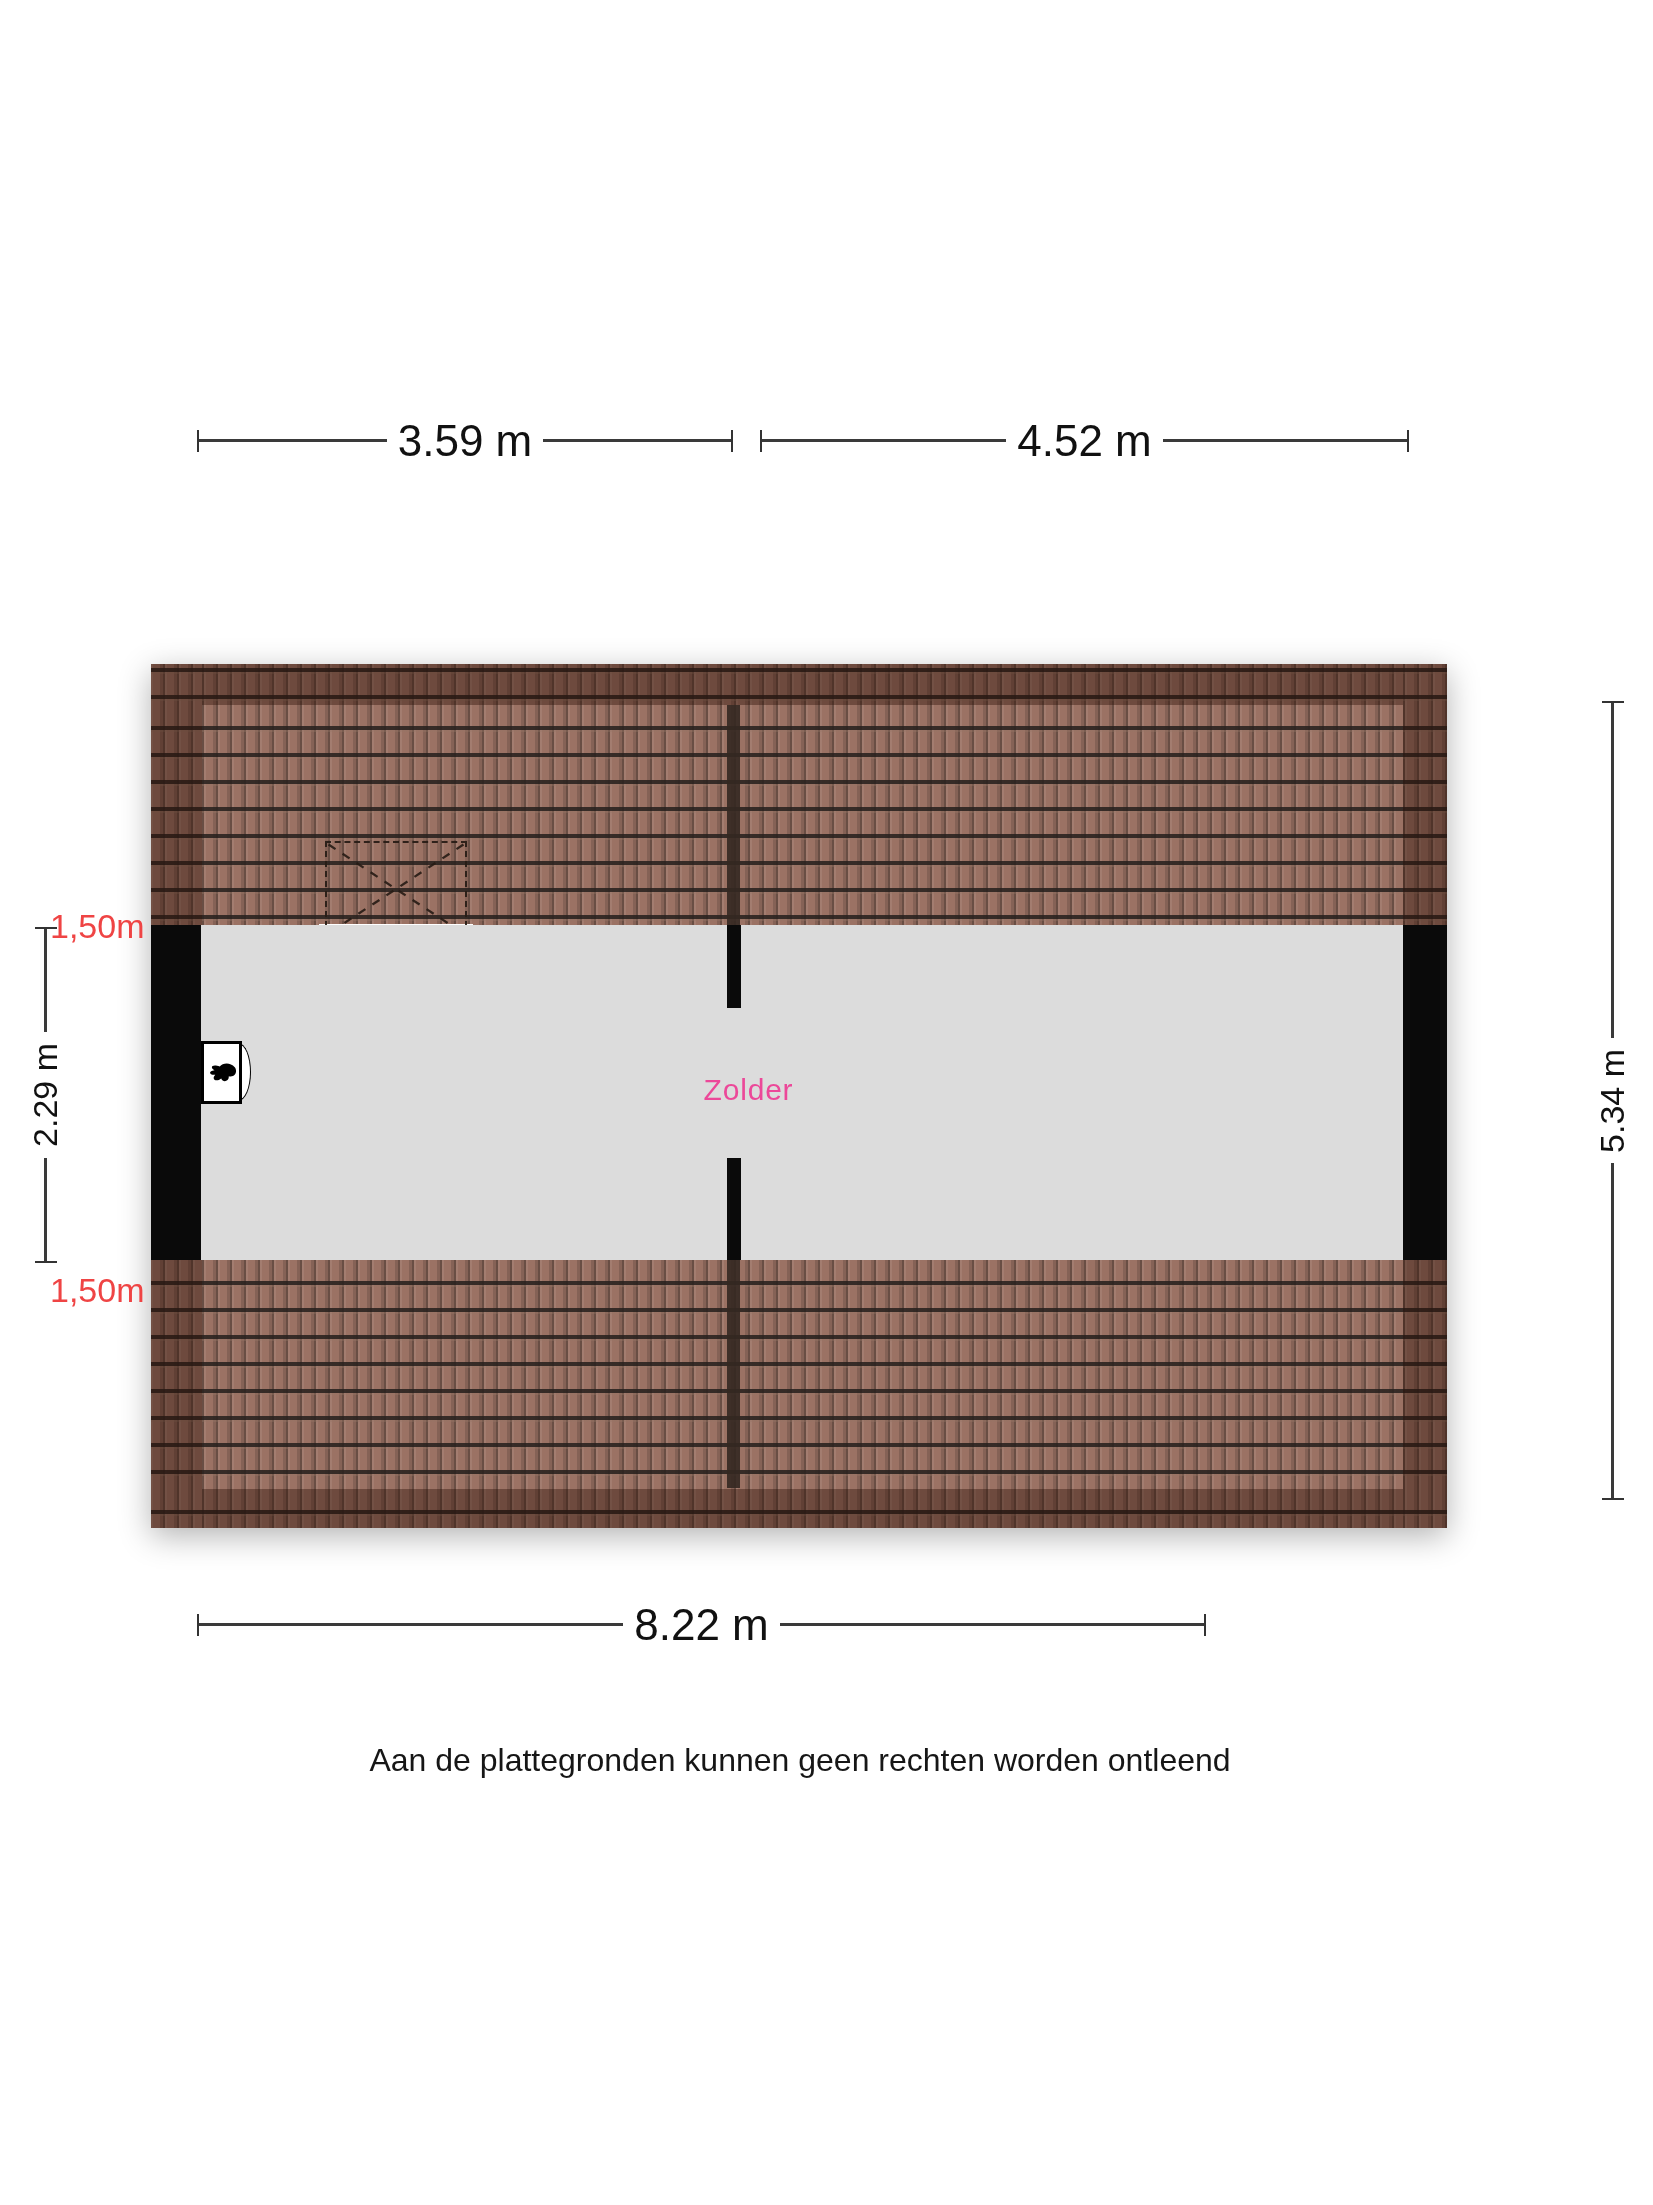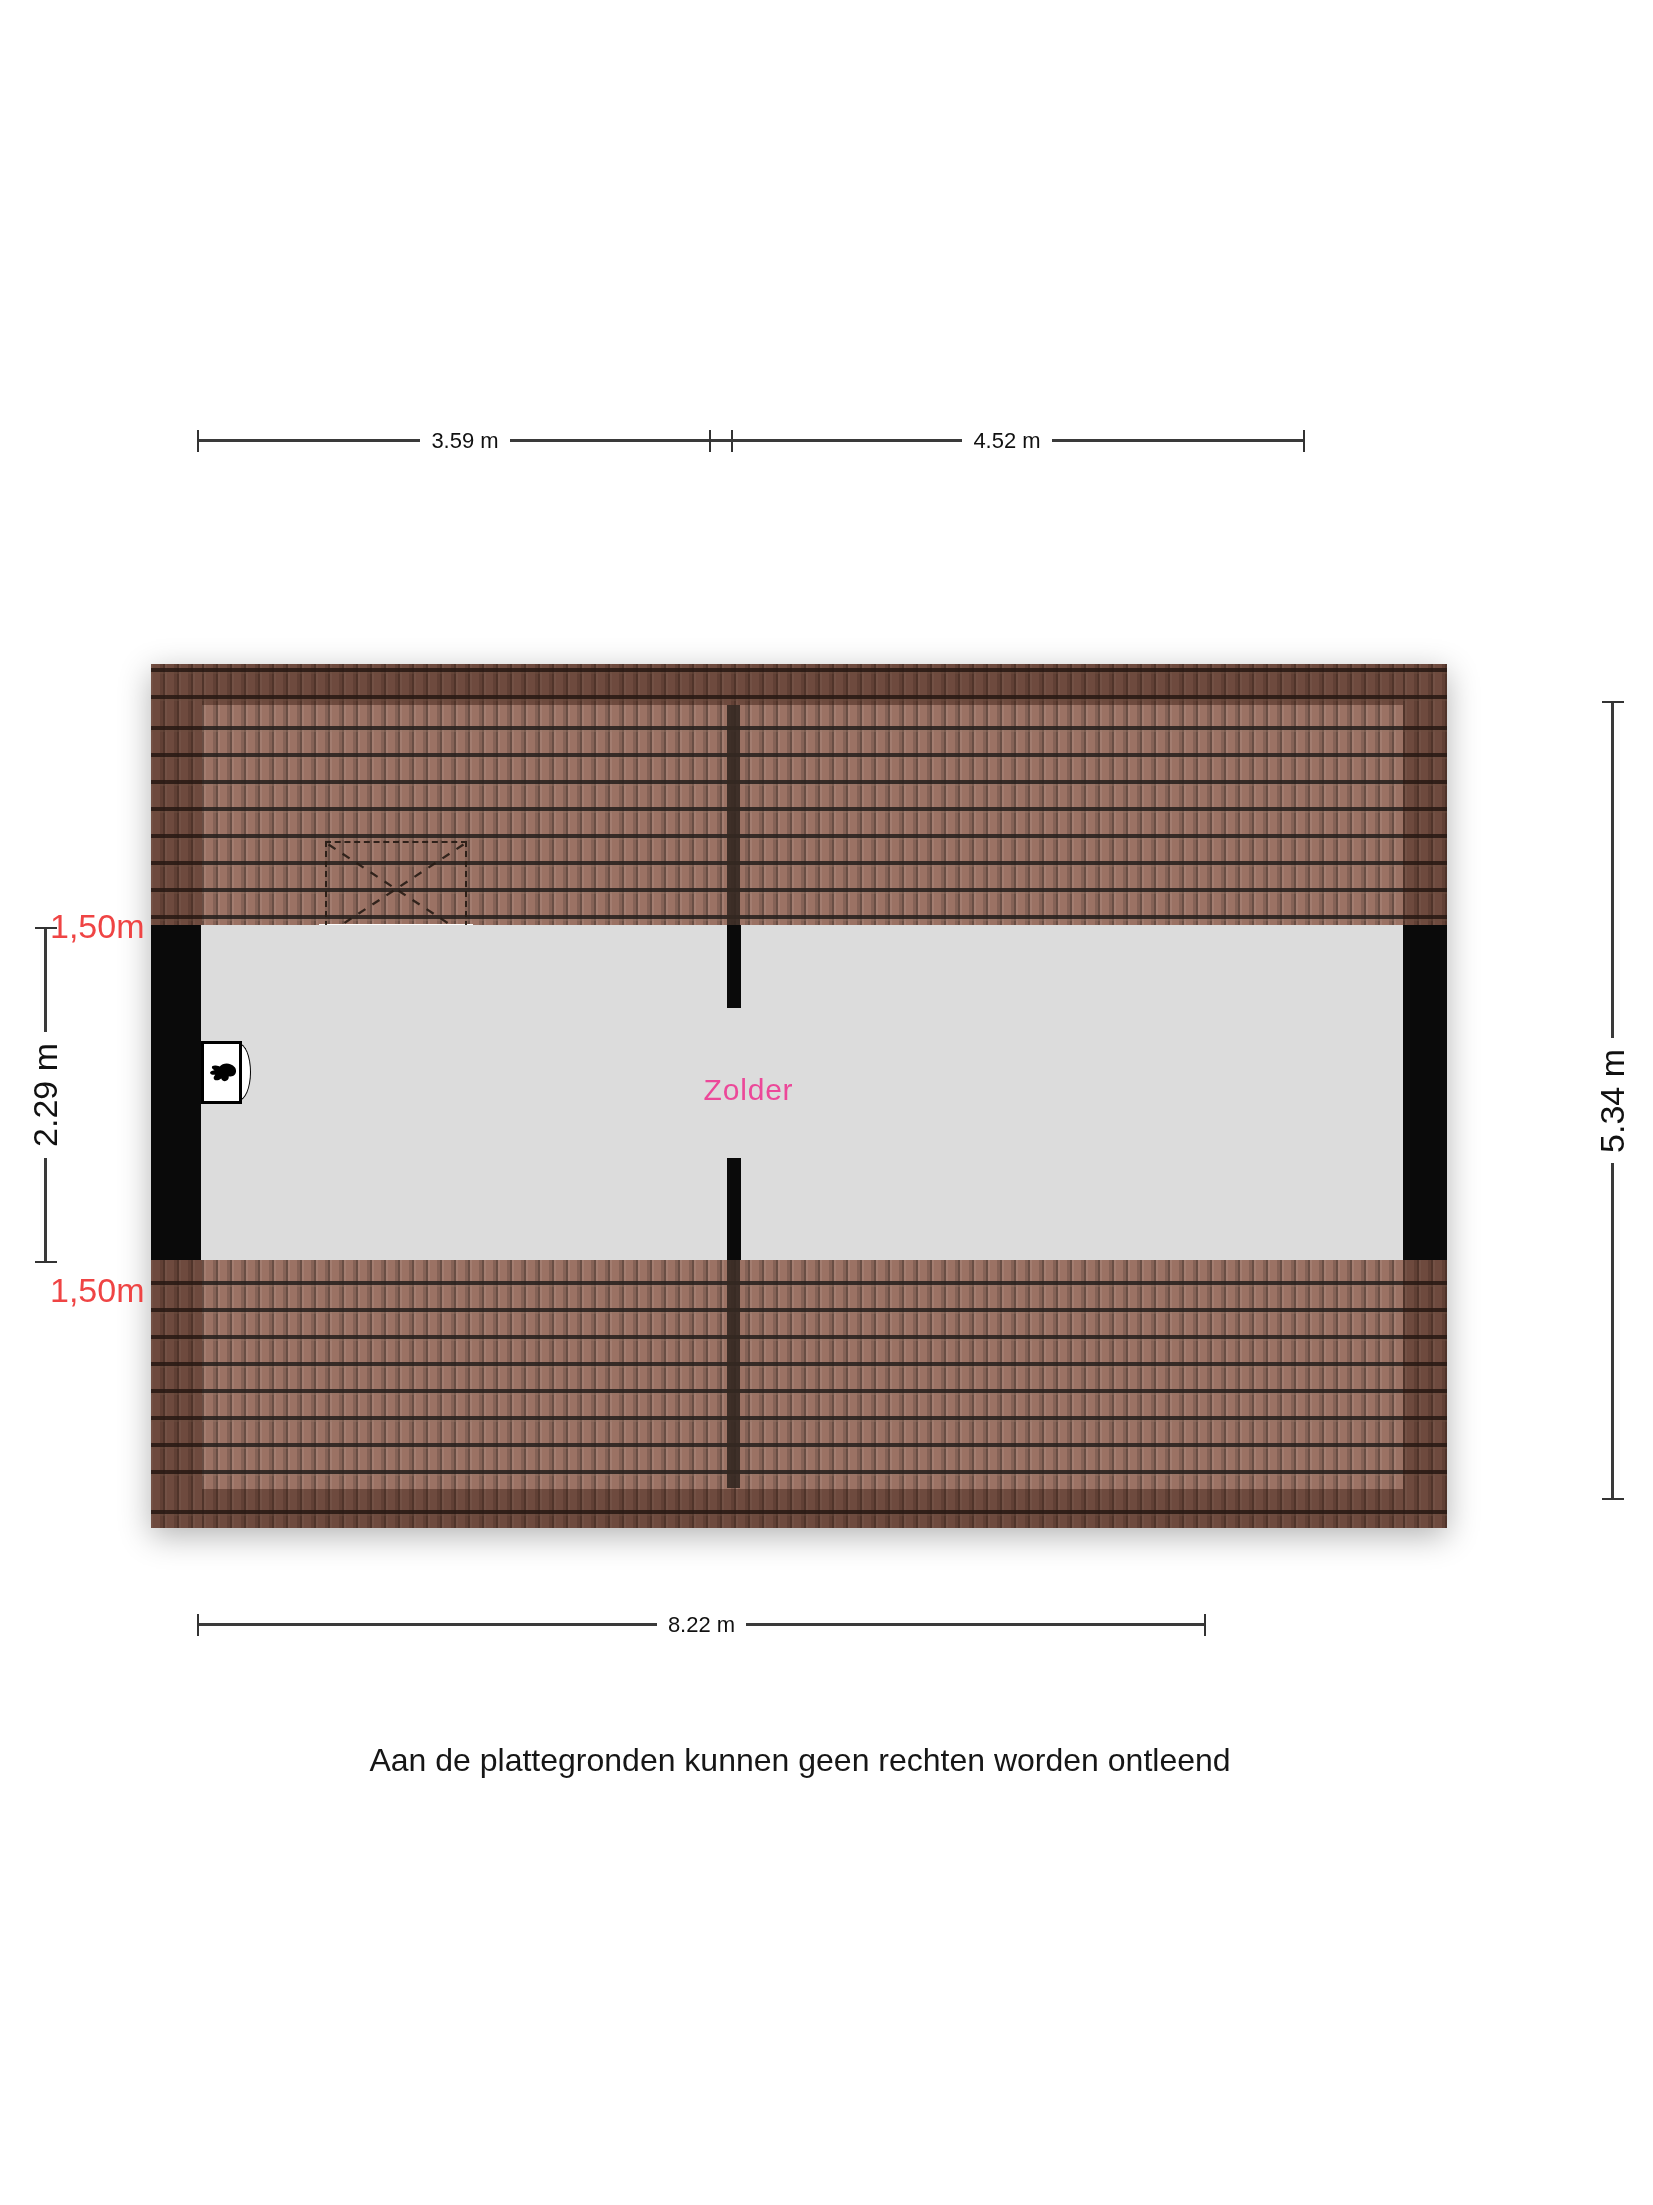--- a/index.html
+++ b/index.html
@@ -41,21 +41,21 @@
   .boiler .body{position:absolute;left:0;top:0;width:41px;height:63px;background:#fff;
     border:3.2px solid #000;box-sizing:border-box;}
   .boiler .arc{position:absolute;left:37px;top:2.4px;width:13.4px;height:58px;background:#fff;
     border:1.6px solid #000;border-left:none;box-sizing:border-box;
     border-radius:0 12.6px 12.6px 0 / 0 29px 29px 0;}
   .boiler svg{position:absolute;left:6.3px;top:19px;}
   
   .h-dim{position:absolute;display:flex;align-items:center;height:35px;}
   .h-dim .tick{width:2.4px;height:22px;background:#333;}
   .h-dim .line{flex:1;height:2.4px;background:#3a3a3a;}
-  .h-dim .dlabel{padding:0 11px;font-size:22px;white-space:nowrap;color:#111;}
+  .h-dim .dlabel{padding:0 11px;font-size:44px;white-space:nowrap;color:#111;}
   .v-dim{position:absolute;display:flex;flex-direction:column;align-items:center;width:27px;}
   .v-dim .tick{height:2.4px;width:22px;background:#333;}
   .v-dim .line{width:2.4px;flex:1;background:#3a3a3a;}
   .v-dim .dlabel{padding:11px 0;font-size:34px;white-space:nowrap;color:#111;
     writing-mode:vertical-rl;transform:rotate(180deg);}
   .side-label{position:absolute;font-size:34px;color:#ef4444;white-space:nowrap;}
   
   .room-label{position:absolute;left:591px;top:1073px;width:315px;text-align:center;
     font-size:30px;color:#ec4899;letter-spacing:0.8px;}
   .footer{position:absolute;left:0;top:1739px;width:1600px;text-align:center;
@@ -106,21 +106,21 @@
 
   <div class="room-label">Zolder</div>
 
   <div class="h-dim" style="left:197px;top:423px;width:536px;">
     <div class="tick"></div>
     <div class="line"></div>
     <div class="dlabel">3.59 m</div>
     <div class="line"></div>
     <div class="tick"></div>
   </div>
-  <div class="h-dim" style="left:709px;top:423px;width:596px;">
+  <div class="h-dim" style="left:760px;top:423px;width:649px;">
     <div class="tick"></div>
     <div class="line"></div>
     <div class="dlabel">4.52 m</div>
     <div class="line"></div>
     <div class="tick"></div>
   </div>
 
   <div class="h-dim" style="left:197px;top:1607px;width:1009px;">
     <div class="tick"></div>
     <div class="line"></div>

